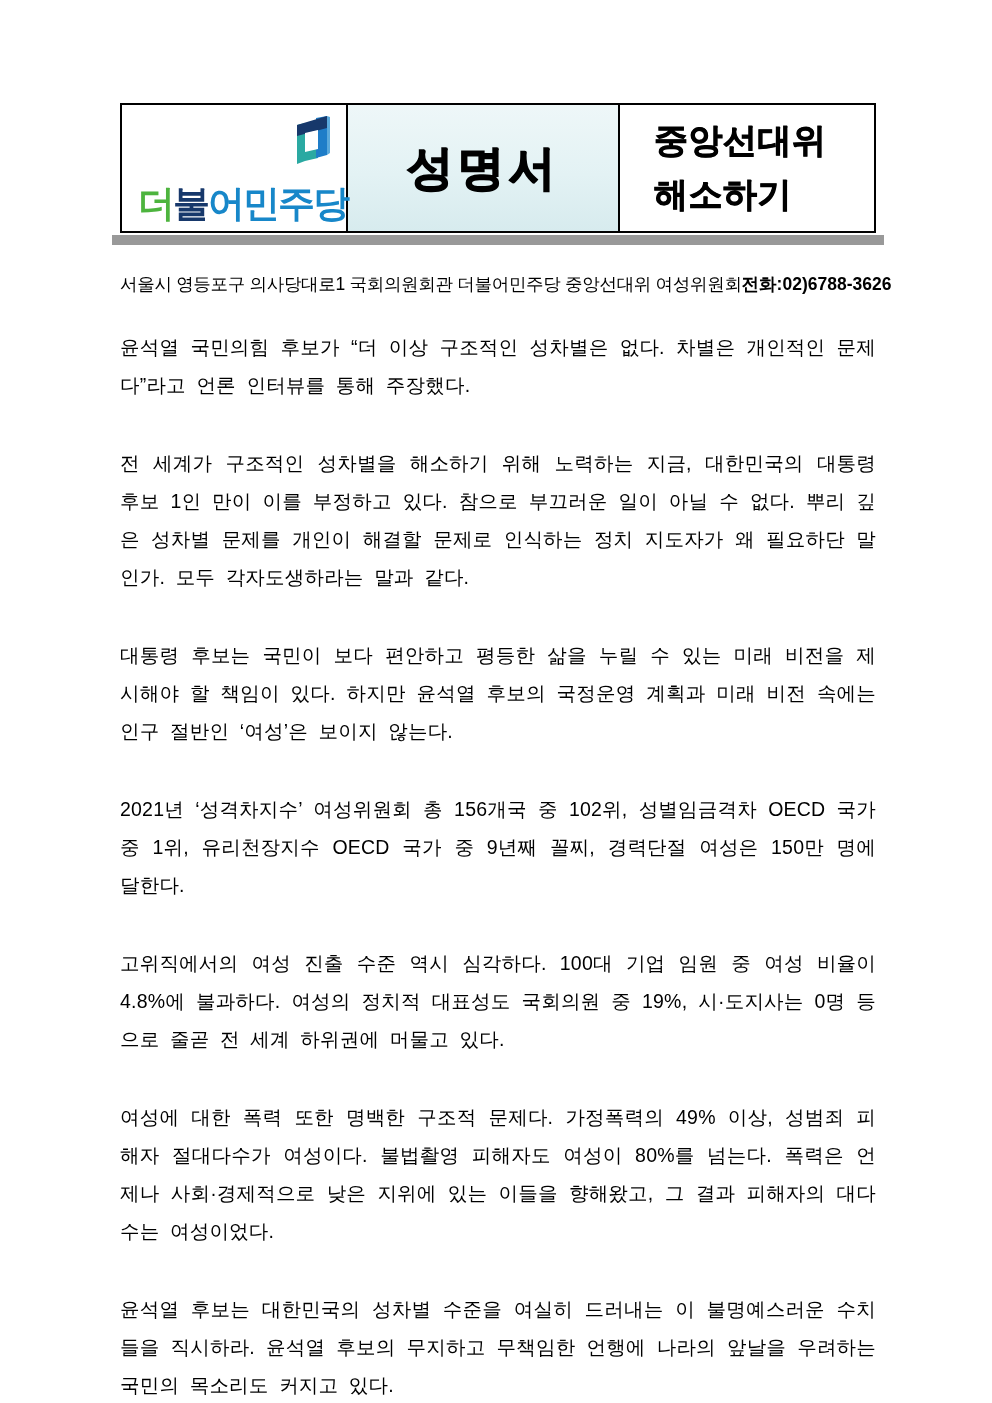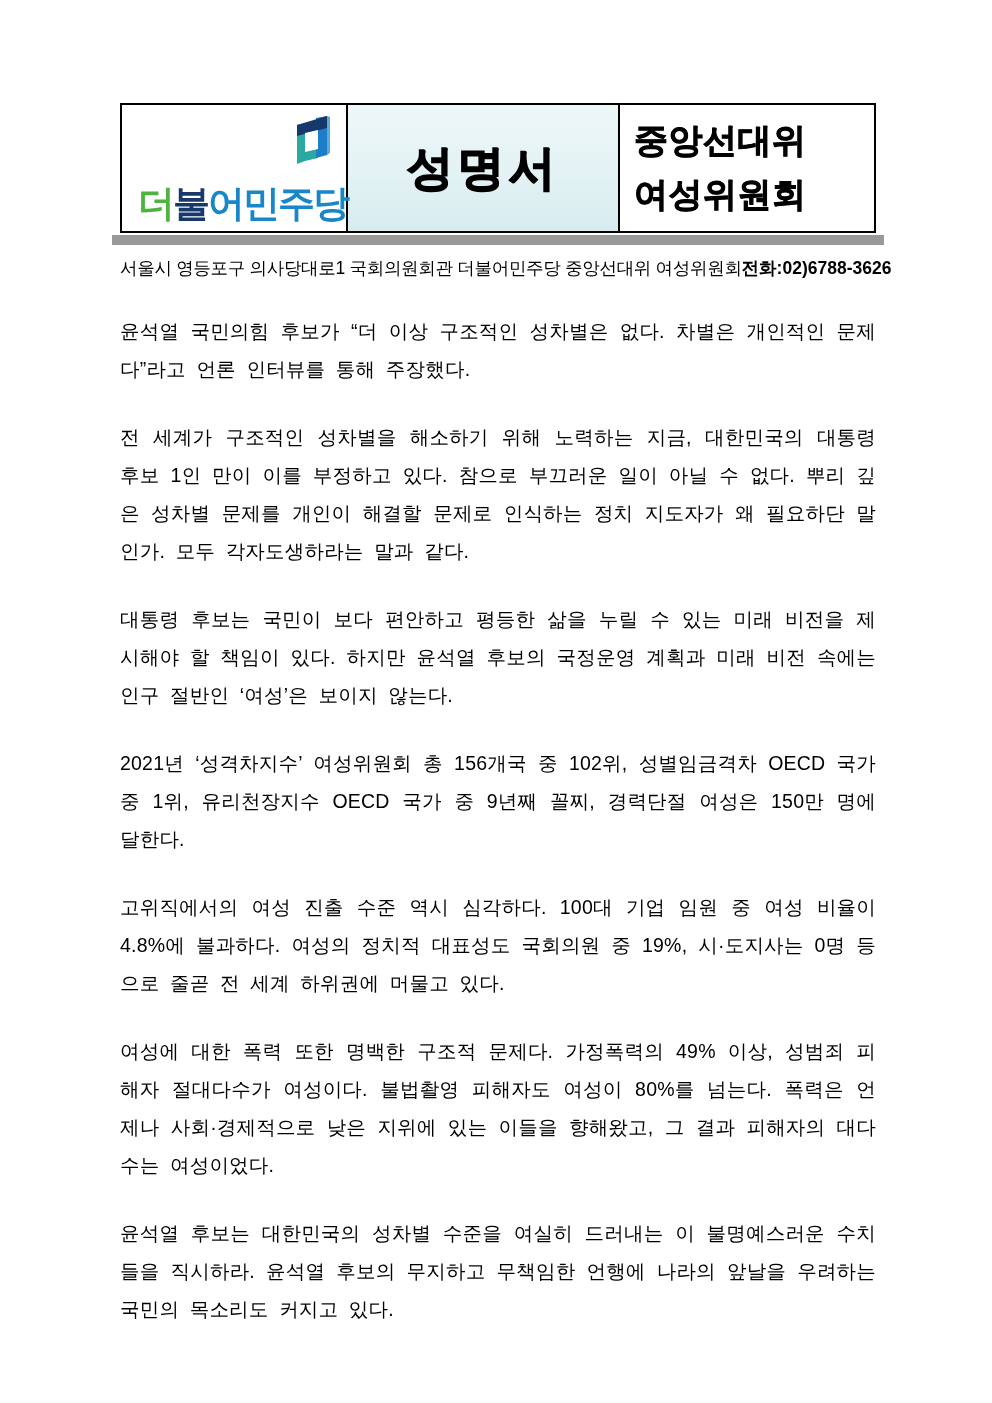--- a/index.html
+++ b/index.html
@@ -64,42 +64,42 @@
     font-weight: 900;
     letter-spacing: 4px;
     color: #000000;
     -webkit-text-stroke: 1.5px #000;
   }
   .committee-cell {
     flex: 1;
     display: flex;
     flex-direction: column;
     justify-content: center;
-    padding-left: 14px;
+    padding-left: 34px;
     gap: 8px;
   }
   .committee-line {
     font-size: 34px;
     font-weight: 800;
     letter-spacing: 0.5px;
     -webkit-text-stroke: 0.8px #000;
   }
 
   
   .divider-bar {
     height: 10px;
     background: #999999;
     width: 772px;
     margin-left: -8px;
     margin-top: 2px;
   }
 
   
   .address-row {
-    margin-top: 11px;
+    margin-top: 27px;
     display: flex;
     justify-content: space-between;
     align-items: baseline;
     font-size: 17.5px;
     letter-spacing: -0.3px;
     white-space: nowrap;
   }
   .address-row .phone { font-weight: 700; letter-spacing: 0; }
 
   
@@ -115,21 +115,21 @@
 
   
   .body-text {
     margin-top: 32px;
     font-size: 19.5px;
     line-height: 38px;
     text-align: justify;
     word-spacing: 5px;
     letter-spacing: 0.2px;
   }
-  .body-text p + p { margin-top: 30px; }
+  .body-text p + p { margin-top: 40px; }
 </style>
 </head>
 <body>
 
 <div class="page">
 
   <div class="header-table">
 
     <div class="cell logo-cell">
       <span class="flag-icon">
@@ -144,21 +144,21 @@
       </span>
       <div class="logo-text"><span class="c-green">더</span><span class="c-navy">불</span><span class="c-blue">어민주당</span></div>
     </div>
 
     <div class="cell doctype-cell">
       <span class="doctype-label">성명서</span>
     </div>
 
     <div class="cell committee-cell">
       <div class="committee-line">중앙선대위</div>
-      <div class="committee-line">여성위원회</div>
+      <div class="committee-line">해소하기</div>
     </div>
 
   </div>
 
   <div class="divider-bar"></div>
 
   <div class="address-row">
     <span>서울시 영등포구 의사당대로1 국회의원회관 더불어민주당 중앙선대위 여성위원회</span>
     <span class="phone">전화:02)6788-3626</span>
   </div>

